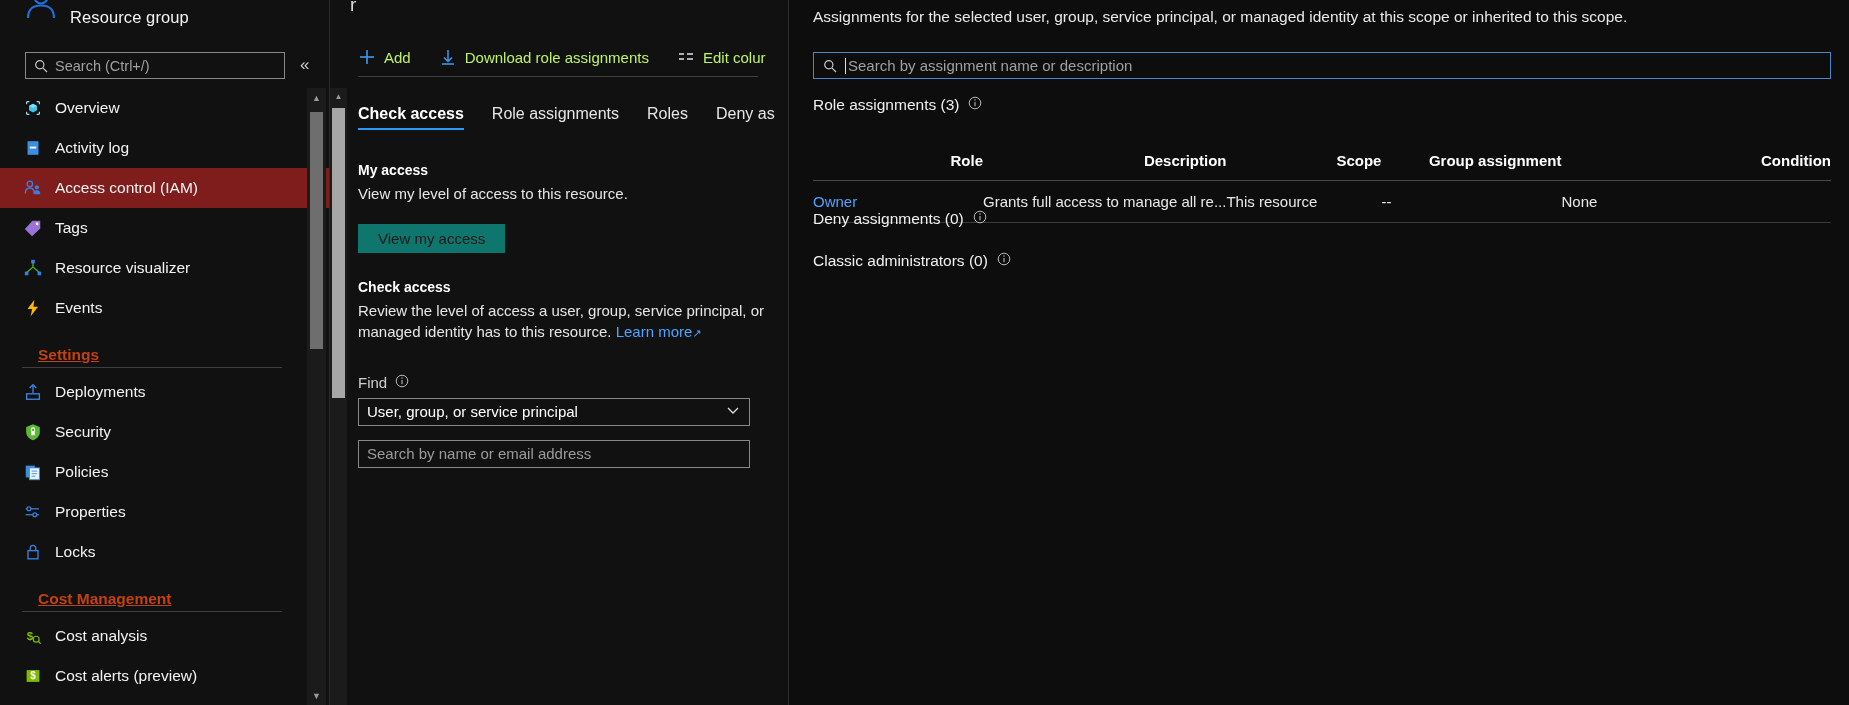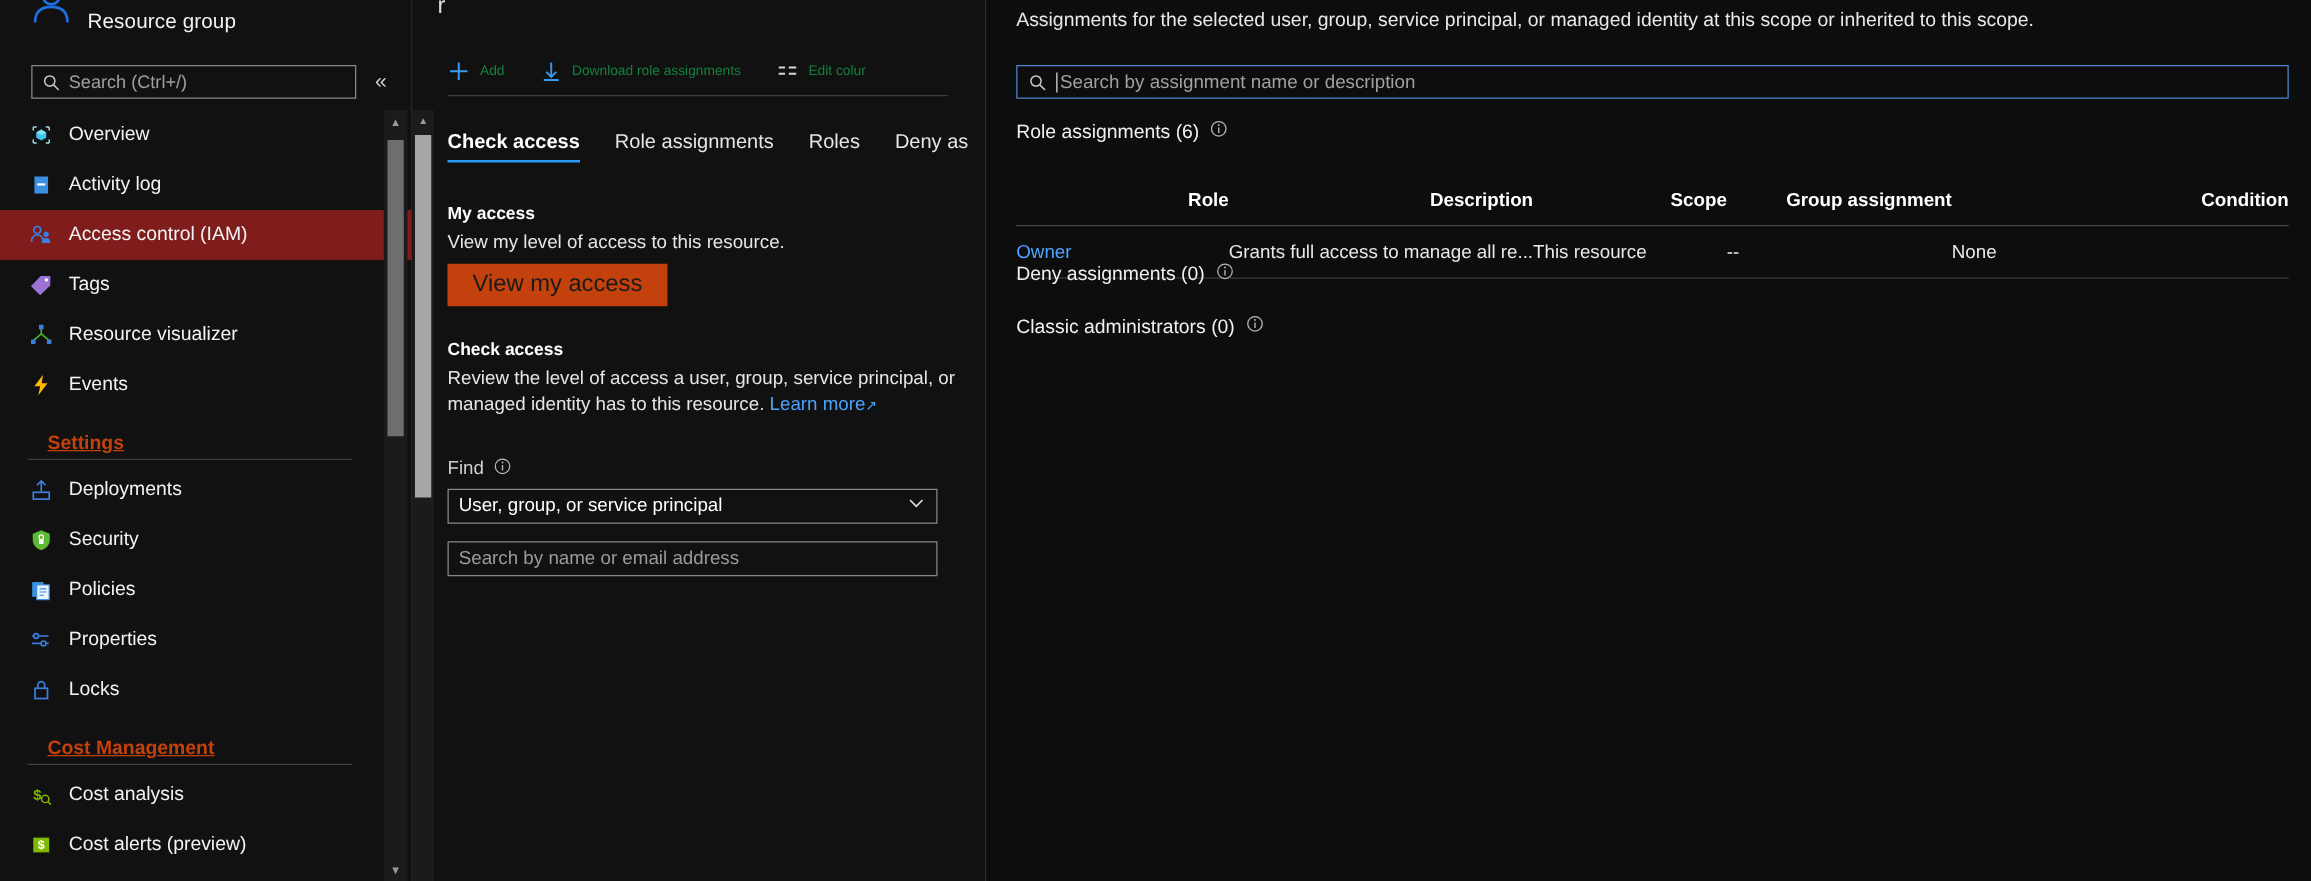--- a/index.html
+++ b/index.html
@@ -78,37 +78,37 @@
   .crumb-tail {
     position: absolute; left: 20px; top: -6px; font-size: 19px; color: #dcdcdc;
   }
   .crumb-paren {
     position: absolute; left: 460px; top: -10px; font-size: 22px; color: #dcdcdc;
   }
 
   .toolbar { position: absolute; left: 0; top: 42px; height: 30px; display: flex; align-items: center; }
   .tb-item { display: flex; align-items: center; margin-left: 28px; cursor: default; }
   .tb-item .g { width: 18px; height: 18px; margin-right: 8px; display: flex; align-items: center; justify-content: center; }
-  .tb-item .t { font-size: 11px; color: #15803d; white-space: nowrap; }
+  .tb-item .t { font-size: 15px; color: #bef264; white-space: nowrap; }
   .tb-rule { position: absolute; left: 28px; top: 76px; width: 400px; height: 1px; background: #3f3f3f; }
 
   .tabs { position: absolute; left: 0; top: 92px; height: 38px; display: flex; align-items: flex-end; }
   .tab { position: relative; margin-left: 28px; padding-bottom: 7px; white-space: nowrap; }
   .tab .tl { font-size: 16px; color: #e6e6e6; }
   .tab.active .tl { font-weight: bold; color: #ffffff; }
   .tab.active::after {
     content: ""; position: absolute; left: 0; right: 0; bottom: 0; height: 2.5px; background: #2899f5;
   }
 
   .panel { position: absolute; left: 28px; top: 162px; width: 430px; }
   .sec-title { font-size: 14px; font-weight: bold; color: #ffffff; }
   .sec-text { font-size: 15px; color: #e6e6e6; margin-top: 6px; line-height: 1.35; }
   .btn-primary {
-    margin-top: 7px; display: inline-block; padding: 6px 20px;
-    background: #c2410c; color: #1a1a1a; font-size: 19px; border: none;
+    margin-top: 20px; display: inline-block; padding: 6px 20px;
+    background: #0f766e; color: #1a1a1a; font-size: 15px; border: none;
     font-family: "Liberation Sans", sans-serif; cursor: pointer;
   }
   .learn { color: #4da3ff; }
   .ext { font-size: 11px; }
   .field-label { margin-top: 32px; display: flex; align-items: center; font-size: 15px; color: #cfcfcf; }
   .info-i { margin-left: 8px; }
   .dropdown {
     margin-top: 7px; width: 392px; height: 28px; border: 1px solid #8a8886;
     display: flex; align-items: center; justify-content: space-between; padding: 0 8px;
     background: #111111;
@@ -437,21 +437,21 @@
         <svg viewBox="0 0 14 14" width="14" height="14">
           <circle cx="5.8" cy="5.8" r="4.1" fill="none" stroke="#c8c8c8" stroke-width="1.2"></circle>
           <line x1="8.9" y1="8.9" x2="13" y2="13" stroke="#c8c8c8" stroke-width="1.2"></line>
         </svg>
       </span>
       <span class="caret"></span>
       <span class="ph">Search by assignment name or description</span>
     </div>
 
     <div class="ov-sec" style="top:96px">
-      <span class="lab">Role assignments (6)</span>
+      <span class="lab">Role assignments (3)</span>
       <span class="info-i">
         <svg viewBox="0 0 14 14" width="14" height="14">
           <circle cx="7" cy="7" r="5.8" fill="none" stroke="#b8b8b8" stroke-width="1"></circle>
           <line x1="7" y1="6" x2="7" y2="10.3" stroke="#b8b8b8" stroke-width="1.1"></line>
           <circle cx="7" cy="4" r="0.75" fill="#b8b8b8"></circle>
         </svg>
       </span>
     </div>
 
     <table class="grid">

